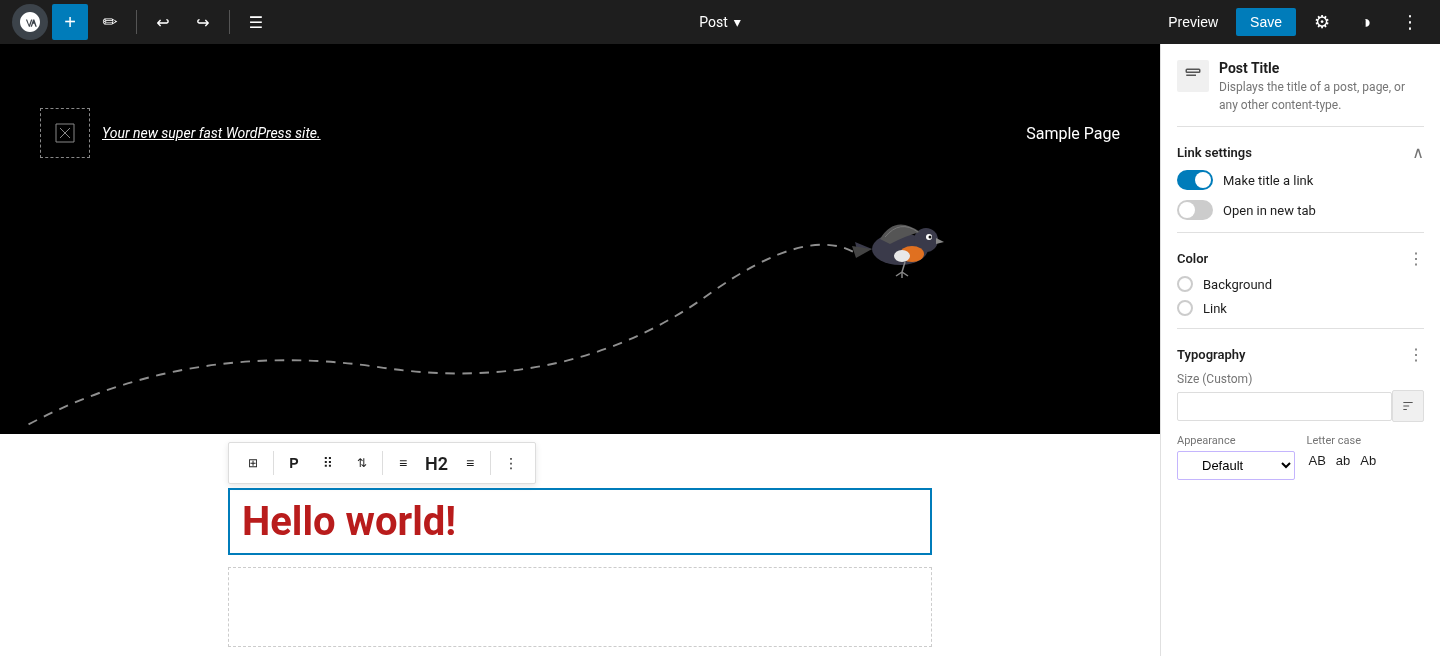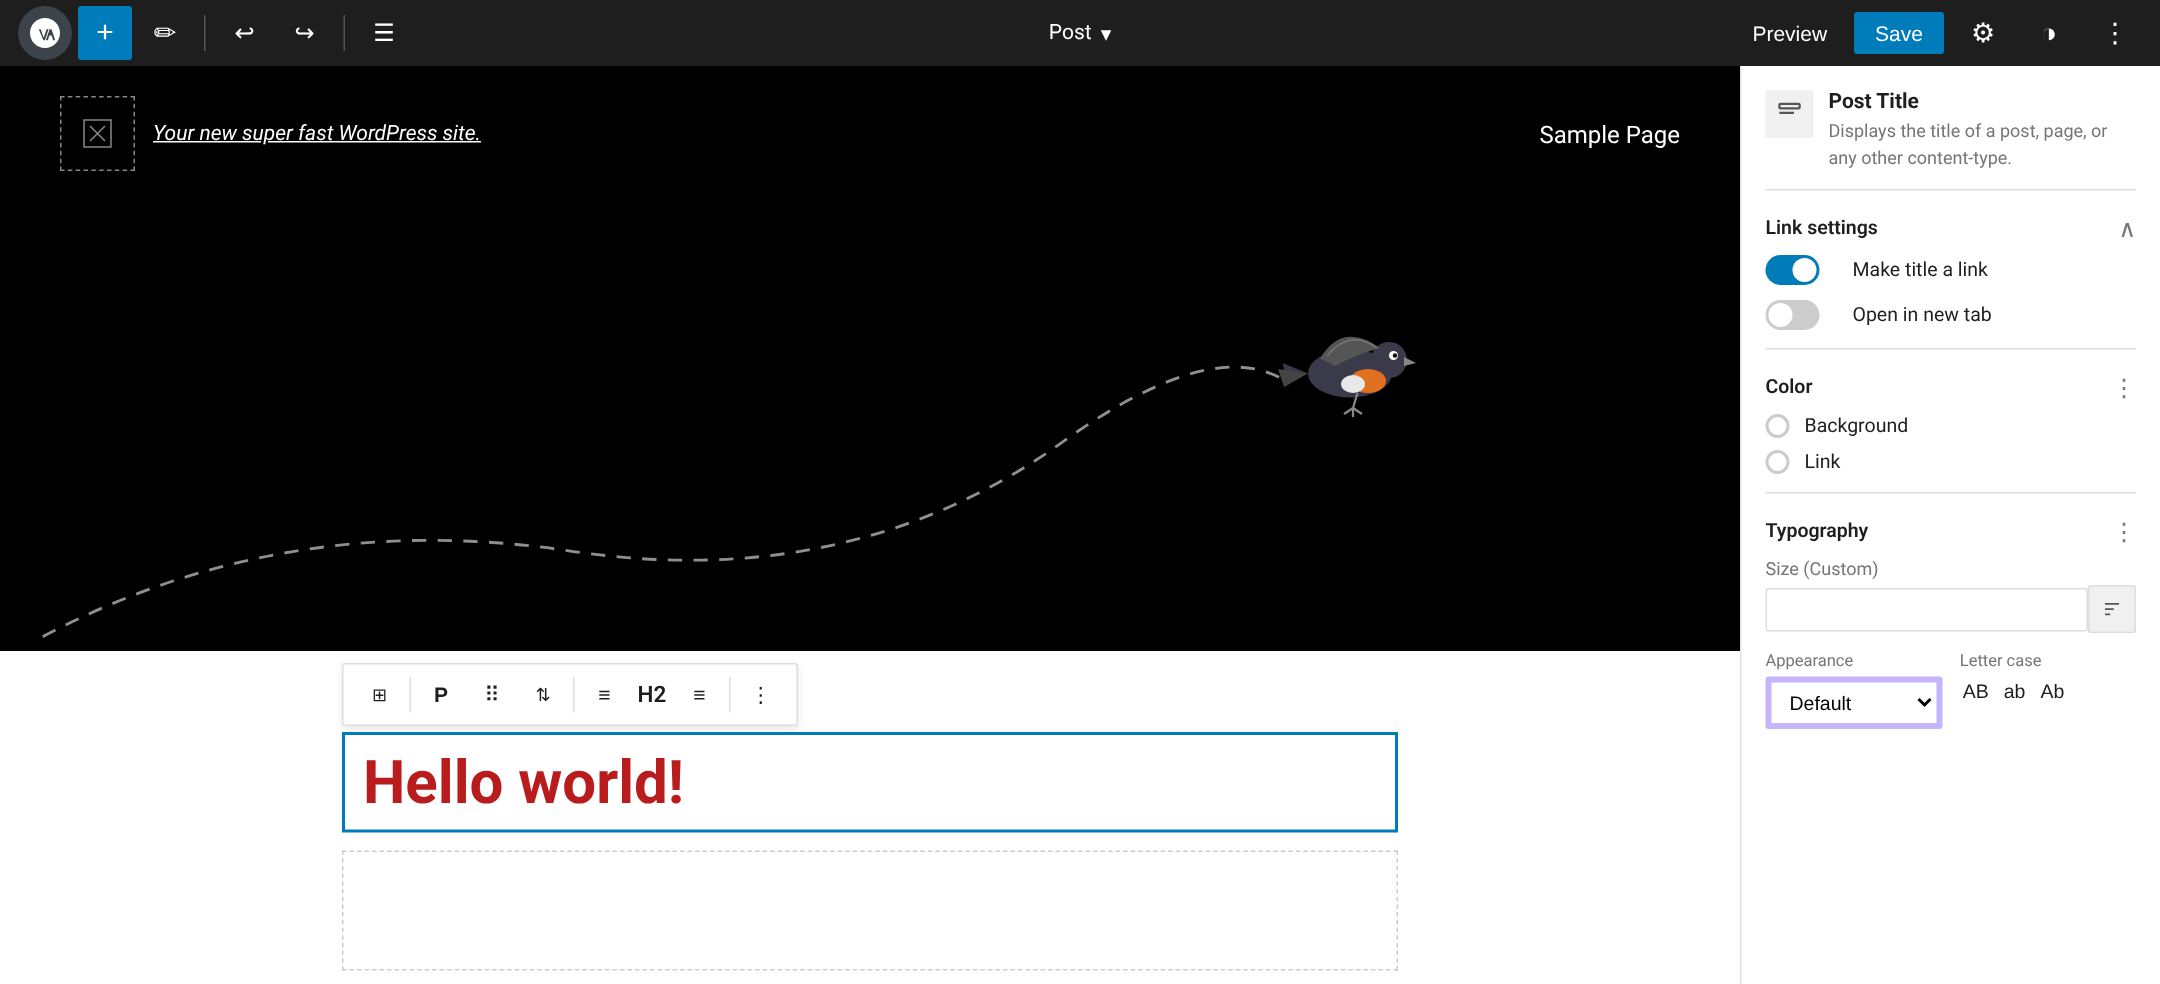--- a/index.html
+++ b/index.html
@@ -103,20 +103,21 @@
       position: relative;
       height: 390px;
       overflow: hidden;
       flex-shrink: 0;
     }
     .site-header {
       display: flex;
       align-items: center;
       justify-content: space-between;
       padding: 20px 40px;
+      margin-top: 44px;
     }
     .site-logo-area {
       display: flex; align-items: center; gap: 12px;
     }
     .site-logo-box {
       width: 50px; height: 50px;
       border: 1px dashed #888;
       display: flex; align-items: center; justify-content: center;
     }
     .site-logo-box svg { width: 24px; height: 24px; fill: #888; }
@@ -164,21 +165,21 @@
       border: none;
       background: transparent;
       border-radius: 2px;
       display: flex; align-items: center; justify-content: center;
       cursor: pointer;
       font-size: 14px;
       color: #1e1e1e;
     }
     .bt-separator { width: 1px; height: 24px; background: #ddd; margin: 0 2px; }
     .heading-label {
-      font-size: 15px; font-weight: 600; color: #1e1e1e;
+      font-size: 18px; font-weight: 600; color: #1e1e1e;
     }
 
     
     .hello-world-block {
       margin: 4px 228px;
       border: 2px solid #007cba;
       padding: 8px 12px;
       font-size: 40px;
       font-weight: 700;
       color: #b91c1c;
@@ -286,21 +287,21 @@
     .section-more {
       font-size: 16px;
       color: #757575;
       cursor: pointer;
     }
 
     
     .toggle-row {
       display: flex;
       align-items: center;
-      gap: 22px;
+      gap: 10px;
       margin-bottom: 10px;
     }
     .toggle {
       width: 36px; height: 20px;
       border-radius: 10px;
       display: flex; align-items: center;
       padding: 2px;
       cursor: pointer;
       flex-shrink: 0;
     }
@@ -393,23 +394,23 @@
     }
     .appearance-col { flex: 1; }
     .letter-col { flex: 1; }
     .sub-label {
       font-size: 11px;
       color: #757575;
       margin-bottom: 4px;
     }
     .appearance-select {
       width: 100%;
-      border: 4px solid #c4b5fd;
-      border-radius: 2px;
-      padding: 5px 8px;
+      border: 1px solid #c4b5fd;
+      border-radius: 2px;
+      padding: 5px 20px;
       font-size: 13px;
       background: #fff;
       cursor: pointer;
       appearance: auto;
     }
     .letter-cases {
       display: flex;
       gap: 6px;
       align-items: center;
     }

